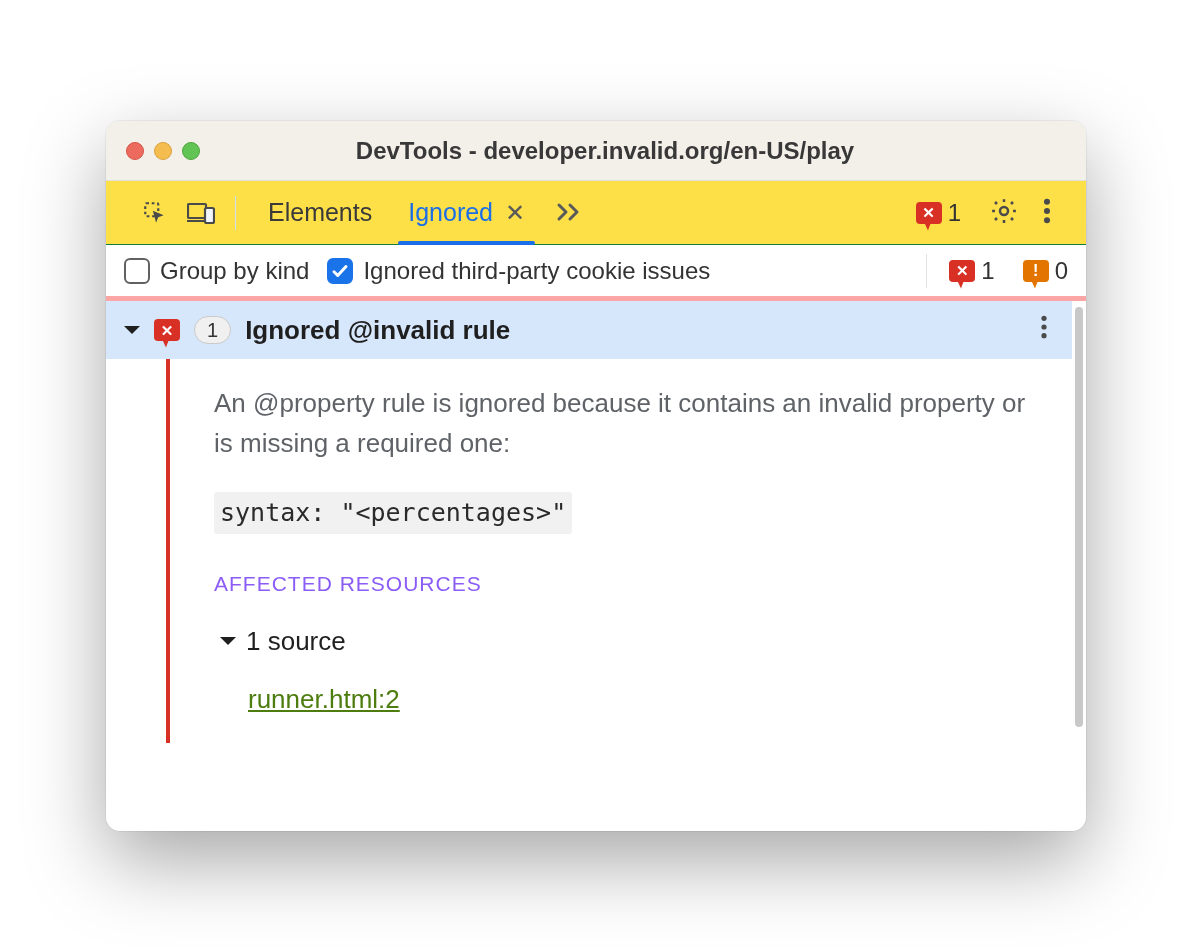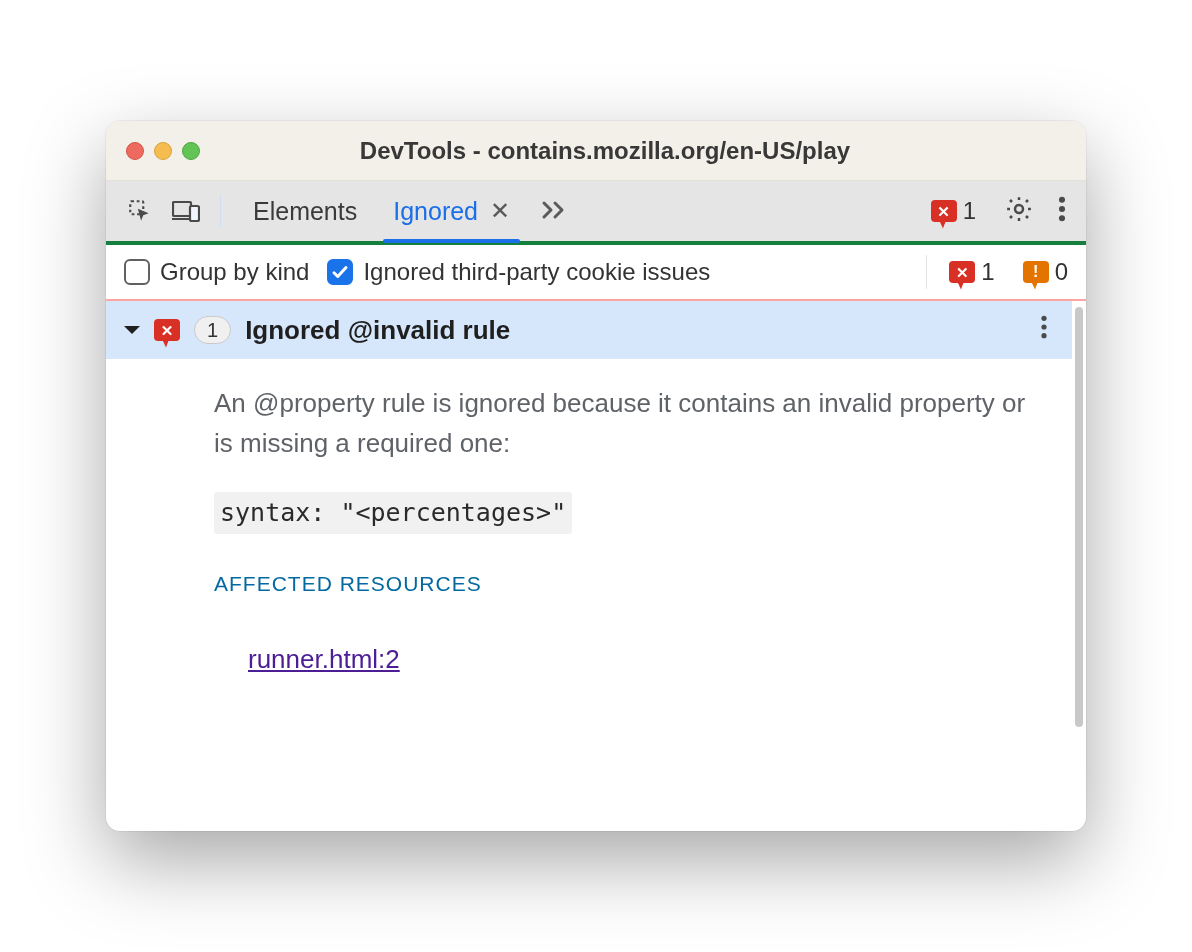--- a/index.html
+++ b/index.html
@@ -37,23 +37,23 @@
     .dot.green{background:#61c454;border:1px solid #4fa73f;}
     .title {
       flex:1; text-align:center;
       font-weight:700; font-size:24px; color:#383838;
       margin-right: 80px;
     }
     
     .toolbar {
       display:flex; align-items:center;
       height:64px;
-      background:#e5e5e5;
-      border-bottom:4px solid #15803d;
-      padding:0 14px;
+      background:#fde047;
+      border-bottom:1px solid #15803d;
+      padding:0 29px;
       gap:6px;
     }
     .tb-btn {
       width:40px;height:40px;display:flex;align-items:center;justify-content:center;
       color:#4a4a4a;
       cursor:pointer;
     }
     .tb-divider{width:1px;height:34px;background:#cfe0f5;margin:0 8px;}
     .tabs{display:flex;align-items:center;gap:0;}
     .tab{
@@ -80,21 +80,21 @@
       content:"";position:absolute;bottom:-5px;left:4px;
       border:5px solid transparent;border-top-color:#d93025;border-right-color:#d93025;
       transform:rotate(20deg);width:0;height:0;
     }
     .icon-error-sq span{color:#fff;font-size:15px;font-weight:700;line-height:1;}
     .gear,.kebab{color:#4a4a4a;cursor:pointer;padding:6px;}
     
     .filterbar{
       display:flex;align-items:center;height:56px;
       padding:0 18px;gap:18px;
-      border-bottom:2px solid #fca5a5;
+      border-bottom:5px solid #fca5a5;
       background:#fff;
       font-size:24px;color:#333;
     }
     .cb{
       width:26px;height:26px;border:2.5px solid #616161;border-radius:6px;
       display:inline-flex;align-items:center;justify-content:center;
       flex-shrink:0;cursor:pointer;
     }
     .cb.checked{background:#1a73e8;border-color:#1a73e8;}
     .cb.checked svg{stroke:#fff;}
@@ -137,63 +137,62 @@
       margin-top:8px;
     }
     .pill{
       background:#f0f0f0;border:1px solid #cacaca;border-radius:14px;
       padding:0 12px;height:28px;display:flex;align-items:center;font-size:20px;font-weight:500;color:#333;
     }
     .issue-head .spacer{flex:1;}
     
     .issue-body{
       display:flex;
-      align-items:flex-end;
     }
     .redline{width:4px;background:#d93025;margin-left:60px;flex-shrink:0;}
     .body-inner{
       padding:24px 36px 24px 44px;
       color:#5f6368;
       font-size:26px;
       line-height:1.55;
       flex:1;
     }
     .body-inner .desc{margin-bottom:28px;}
     .code{
       font-family: ui-monospace, Menlo, Consolas, monospace;
       background:#f1f1f1;padding:2px 6px;border-radius:3px;
       display:inline-block;
       color:#2a2a2a;font-size:25px;
     }
     .section-label{
-      font-size:21px;letter-spacing:1px;font-weight:400;color:#0369a1;
+      font-size:21px;letter-spacing:1px;font-weight:400;color:#8b5cf6;
       margin-top:34px;margin-bottom:20px;
     }
     .src-row{
       display:flex;align-items:center;gap:10px;font-size:26px;color:#1f1f1f;
       margin-left:6px;
     }
     .src-row .disclosure{border-top-color:#1f1f1f;}
     .link{
-      color:#4c1d95;text-decoration:underline;font-size:26px;
+      color:#4d7c0f;text-decoration:underline;font-size:26px;
       margin-left:34px;margin-top:18px;display:inline-block;cursor:pointer;
     }
   </style>
 </head>
 <body>
 
 <div class="window">
 
   <div class="titlebar">
     <div class="traffic">
       <div class="dot red"></div>
       <div class="dot yellow"></div>
       <div class="dot green"></div>
     </div>
-    <div class="title">DevTools - contains.mozilla.org/en-US/play</div>
+    <div class="title">DevTools - developer.invalid.org/en-US/play</div>
   </div>
 
   <div class="toolbar">
     <div class="tb-btn">
       <svg width="26" height="26" viewBox="0 0 24 24" fill="none" stroke="#4a4a4a" stroke-width="2">
         <rect x="3" y="3" width="12" height="12" rx="1" stroke-dasharray="2.5 2.5"></rect>
         <path d="M10 10 L20 14 L15 16 L13 21 Z" fill="#4a4a4a" stroke="none"></path>
       </svg>
     </div>
     <div class="tb-btn">
@@ -289,20 +288,24 @@
             </svg>
         </div>
       </div>
 
       <div class="issue-body">
         <div class="redline"></div>
         <div class="body-inner">
           <div class="desc">An @property rule is ignored because it contains an invalid property or is missing a required one:</div>
           <span class="code">syntax: "&lt;percentages&gt;"</span>
           <div class="section-label">AFFECTED RESOURCES</div>
+          <div class="src-row">
+            <div class="disclosure"></div>
+            <span>1 source</span>
+          </div>
           <a class="link">runner.html:2</a>
         </div>
       </div>
     </div>
     <div class="scrollbar-track">
       <div class="scrollbar-thumb"></div>
     </div>
   </div>
 
 </div>

